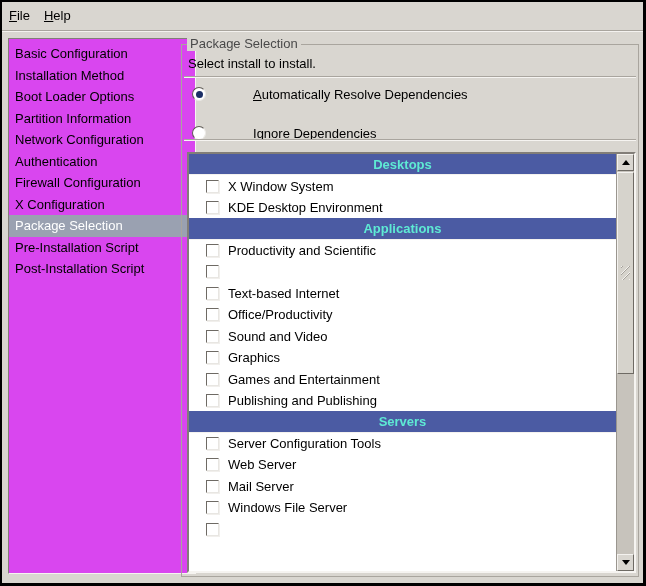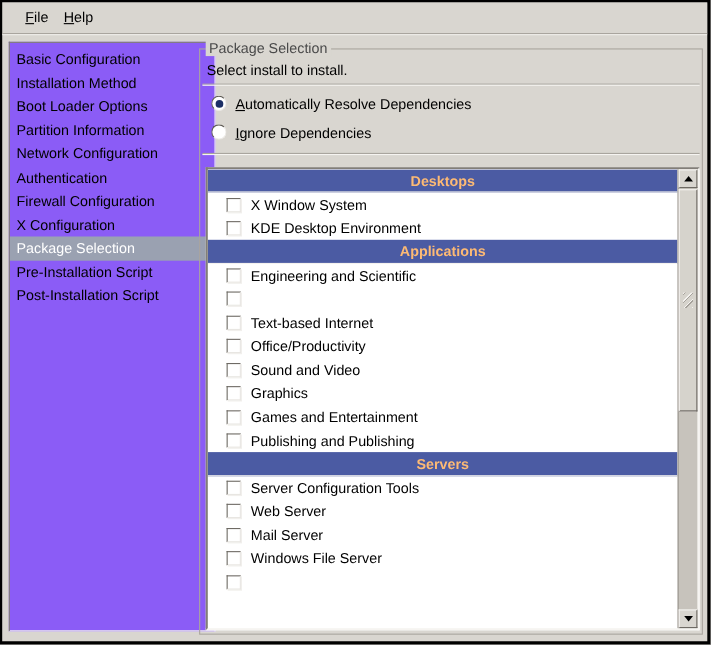--- a/index.html
+++ b/index.html
@@ -6,52 +6,52 @@
   * { box-sizing:border-box; }
   .window {
     position:relative; width:646px; height:586px;
     background:var(--window_bg,#d9d6d0);
     border:2px solid #000; border-right-width:3px; border-bottom-width:3px;
     font-family:"Liberation Sans", sans-serif; font-size:13px; color:#000;
     overflow:hidden;
   }
   
   .menubar { position:absolute; left:0; top:0; right:0; height:29px; line-height:28px;
-    padding-left:14px; border-bottom:1px solid #a9a59e; box-shadow:0 1px 0 #f4f2ef; }
+    padding-left:0; border-bottom:1px solid #a9a59e; box-shadow:0 1px 0 #f4f2ef; }
   .menu-item { display:inline-block; padding:0 7px; cursor:default; }
   .mnemonic::first-letter { text-decoration:underline; }
   
   .sidebar { position:absolute; left:6px; top:36px; width:188px; height:536px;
-    background:#8b5cf6; padding-top:4px;
+    background:#d946ef; padding-top:4px;
     border:1px solid; border-color:#827e78 #f6f4f1 #f6f4f1 #827e78; }
   .side-item { height:21.5px; line-height:21.5px; padding-left:6px; white-space:nowrap; cursor:default; }
   .side-item.selected { background:var(--selected_row,#9aa1b1); color:#fff; }
   
   .frame { position:absolute; left:179px; top:42px; width:458px; height:533px;
     border:1px solid #a9a59e; }
   .frame-title { position:absolute; left:5px; top:-9px; background:var(--window_bg,#d9d6d0);
     padding:0 3px; color:#4a4a4a; }
   .subtitle { position:absolute; left:6px; top:11px; }
   .sep { position:absolute; left:2px; right:2px; height:2px;
     border-top:1px solid #a9a59e; border-bottom:1px solid #f6f4f1; }
   .sep1 { top:31px; } .sep2 { top:94px; }
   
-  .radio-row { position:absolute; left:10px; height:16px; display:flex; align-items:center; cursor:default; }
-  .radio-row.r0 { top:41px; } .radio-row.r1 { top:67px; }
+  .radio-row { position:absolute; left:10px; height:16px; display:flex; align-items:center; cursor:default;gap:39px; }
+  .radio-row.r0 { top:41px; } .radio-row.r1 { top:80px; }
   .radio { width:14px; height:14px; border-radius:50%; background:#fff; margin-right:8px;
     border:1px solid; border-color:#5f5b55 #eceae6 #eceae6 #5f5b55;
     display:flex; align-items:center; justify-content:center; }
   .radio .dot { width:7px; height:7px; border-radius:50%; background:var(--radio_dot,#1c2f66); }
   
   .listbox { position:absolute; left:5px; top:107px; width:449px; height:421px;
     border:2px solid; border-color:#827e78 #f6f4f1 #f6f4f1 #827e78;
     display:flex; background:#fff; }
   .listarea { flex:1; overflow:hidden; background:#fff; }
   .group-header { height:21.45px; line-height:21.45px; background:var(--header_blue,#4b5ba3);
-    color:#fdba74; font-weight:bold; text-align:center; border-bottom:1px solid #f4f2ef; }
+    color:#5eead4; font-weight:bold; text-align:center; border-bottom:1px solid #f4f2ef; }
   .pkg-row { height:21.45px; display:flex; align-items:center; padding-left:17px; cursor:default; }
   .checkbox { width:13px; height:13px; background:#fff; flex:0 0 auto;
     border:1px solid; border-color:#6e6a64 #e8e6e2 #e8e6e2 #6e6a64;
     box-shadow:1px 1px 0 #f1efec; }
   .pkg-label { margin-left:9px; white-space:nowrap; }
   
   .scrollbar { position:relative; width:18px; flex:0 0 auto; background:var(--trough,#c7c3bc);
     border-left:1px solid #9a968f; }
   .sb-btn { position:absolute; left:0; right:0; height:17px; background:var(--window_bg,#d9d6d0);
     border:1px solid; border-color:#f4f2ef #6e6a64 #6e6a64 #f4f2ef;
@@ -112,21 +112,21 @@
             <span class="checkbox"></span>
             <span class="pkg-label">X Window System</span>
           </div>
           <div class="pkg-row">
             <span class="checkbox"></span>
             <span class="pkg-label">KDE Desktop Environment</span>
           </div>
           <div class="group-header">Applications</div>
           <div class="pkg-row">
             <span class="checkbox"></span>
-            <span class="pkg-label">Engineering and Scientific</span>
+            <span class="pkg-label">Productivity and Scientific</span>
           </div>
           <div class="pkg-row">
             <span class="checkbox"></span>
           </div>
           <div class="pkg-row">
             <span class="checkbox"></span>
             <span class="pkg-label">Text-based Internet</span>
           </div>
           <div class="pkg-row">
             <span class="checkbox"></span>

